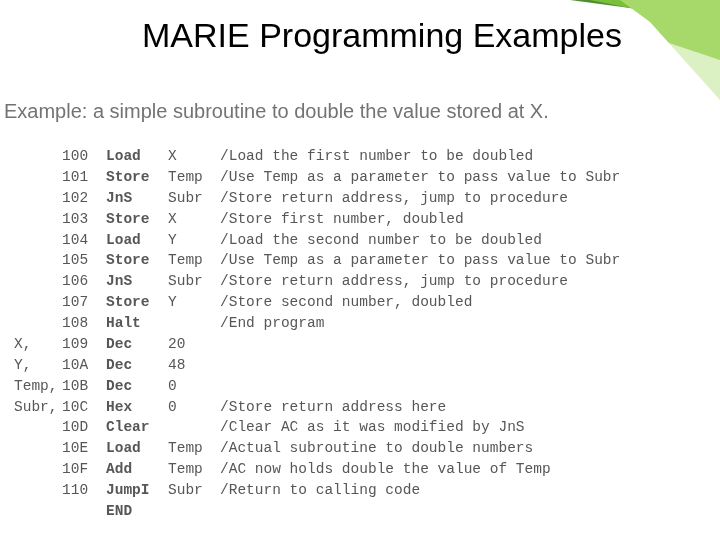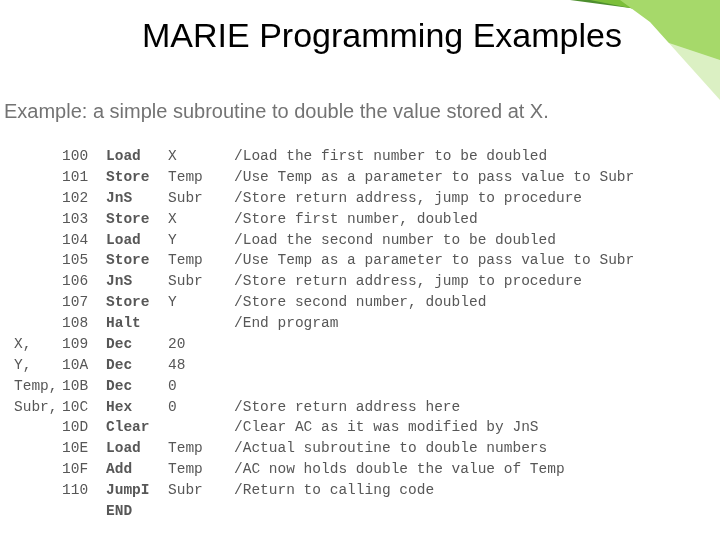--- a/index.html
+++ b/index.html
@@ -37,21 +37,21 @@
     font-size: 14.5px;
     line-height: 1.44;
     color: #575757;
     white-space: pre;
   }
   .row { display: flex; justify-content: space-between; }
   .c-lbl  { width: 48px;  }
   .c-addr { width: 44px;  }
   .c-op   { width: 62px; font-weight: bold;  }
   .c-arg  { width: 52px;  }
-  .c-cmt  { flex: 1; margin-left: 14px; }
+  .c-cmt  { flex: 1; }
 </style>
 </head>
 <body>
 
 <div class="slide">
 
   <svg class="corner" viewBox="0 0 170 110" preserveAspectRatio="none">
     <polygon points="20,0 170,0 170,20" fill="#4e8f2f"></polygon>
     <polygon points="40,0 170,0 170,70 90,10" fill="#7cbf3a"></polygon>
     <polygon points="70,0 170,0 170,100 100,22" fill="#a6d96a"></polygon>

